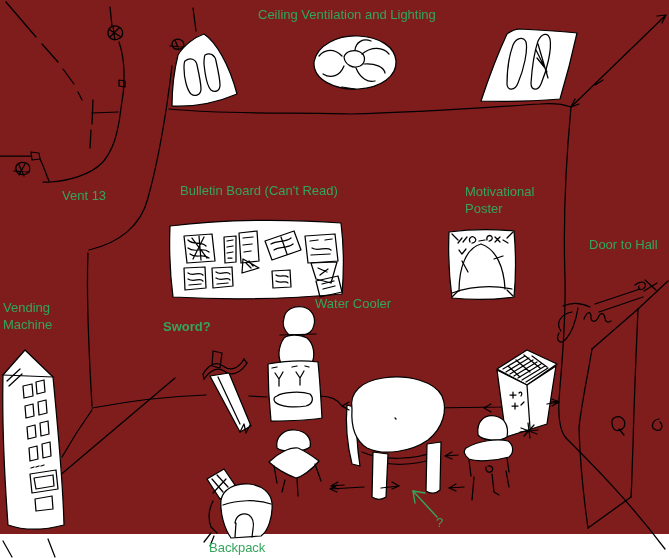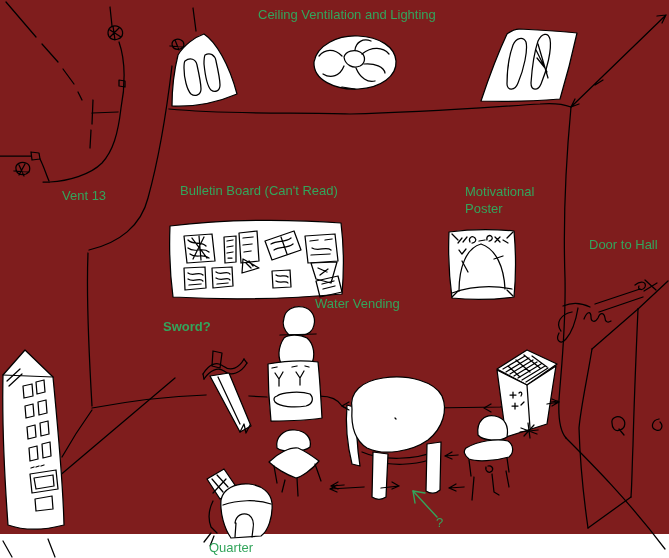--- a/index.html
+++ b/index.html
@@ -218,18 +218,20 @@
     <path d="M413,491 L415,503 M413,491 L425,493"></path>
   </g>
 </svg>
 
 <div class="label" style="left:258px;top:6px;">Ceiling Ventilation and Lighting</div>
 <div class="label" style="left:62px;top:187px;">Vent 13</div>
 <div class="label" style="left:180px;top:182px;">Bulletin Board (Can't Read)</div>
 <div class="label" style="left:457px;top:183px;margin-left:8px;">Motivational
 Poster</div>
 <div class="label" style="left:589px;top:236px;text-align:center;">Door to Hall</div>
+<div class="label" style="left:3px;top:299px;">Vending
+Machine</div>
 <div class="label" style="left:163px;top:318px;font-weight:bold;">Sword?</div>
-<div class="label" style="left:315px;top:295px;">Water Vending</div>
-<div class="label" style="left:209px;top:539px;">Quarter</div>
+<div class="label" style="left:315px;top:295px;">Water Cooler</div>
+<div class="label" style="left:209px;top:539px;">Backpack</div>
 <div class="label" style="left:436px;top:514px;">?</div>
 
 </div>
 
 </body></html>

